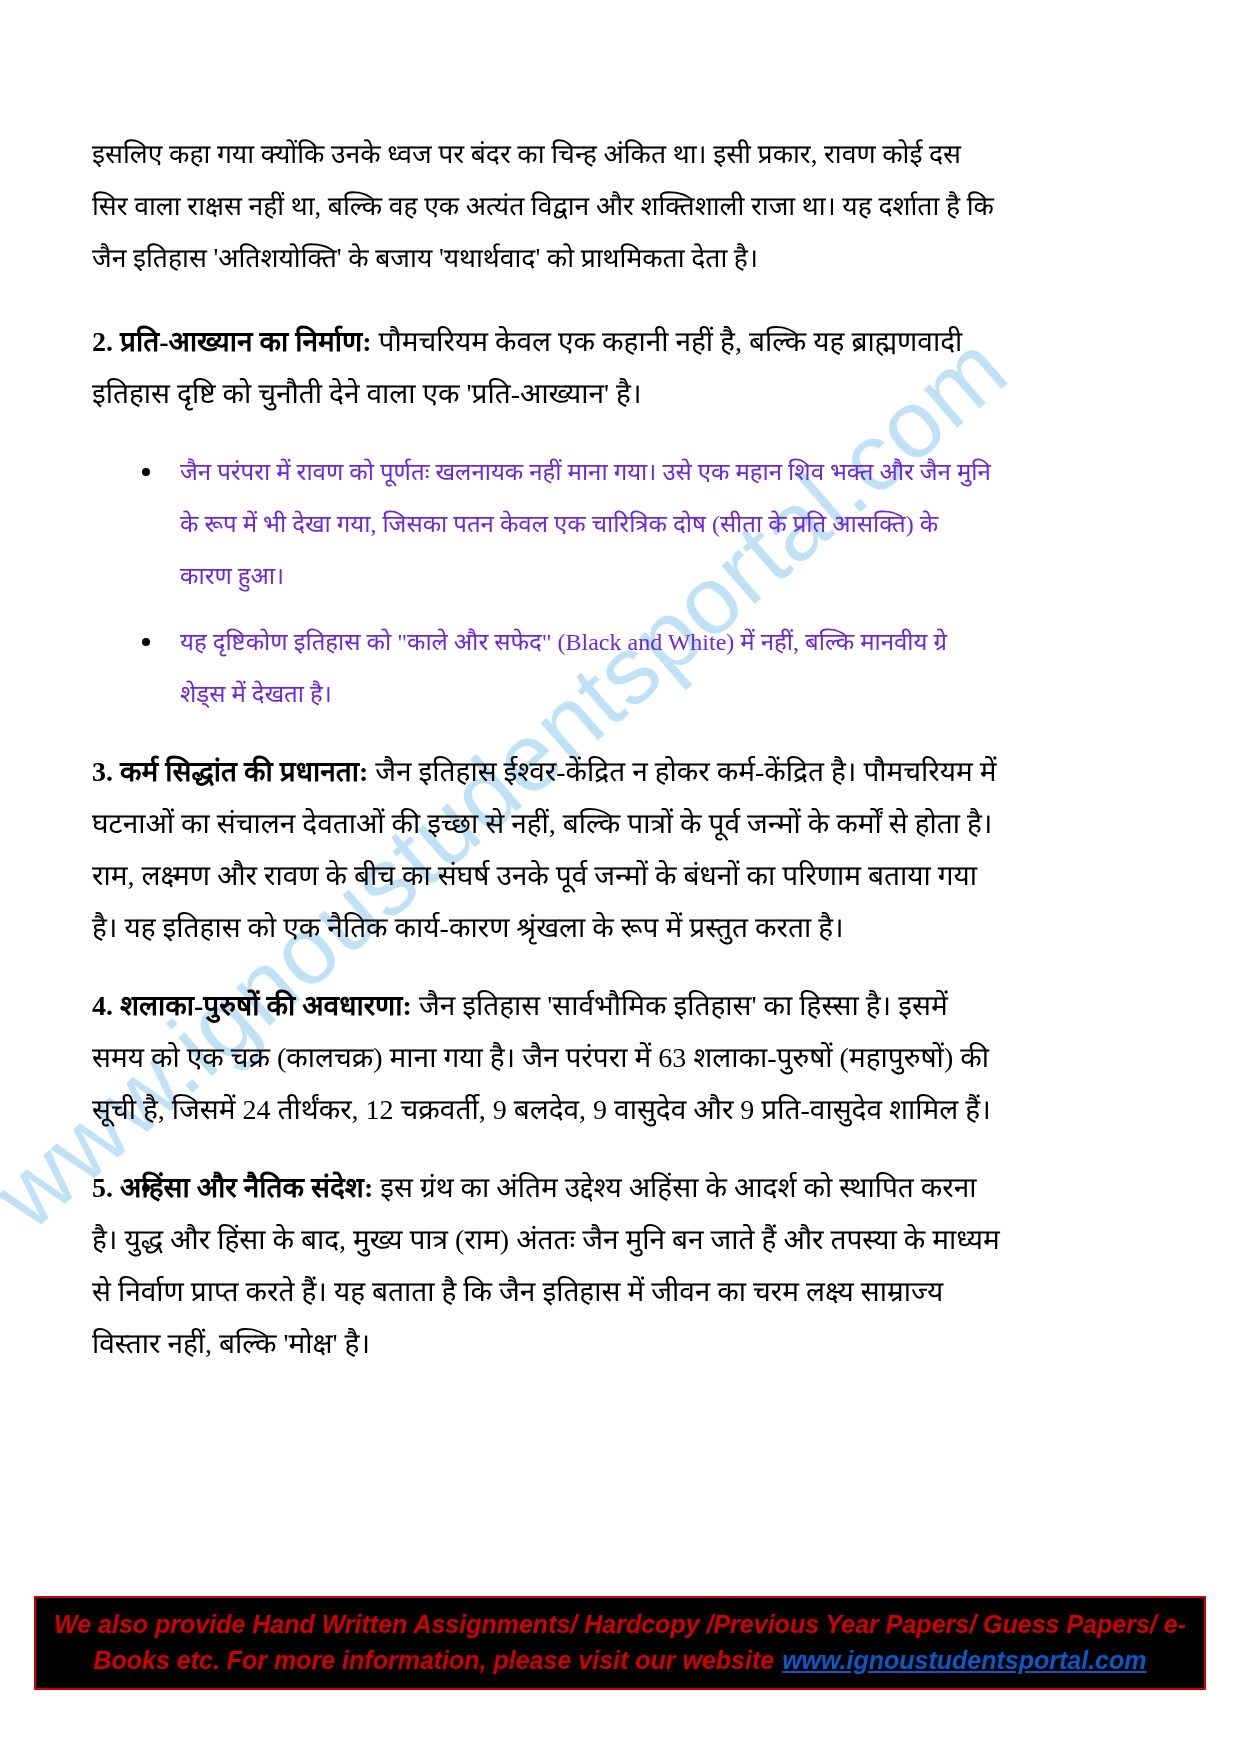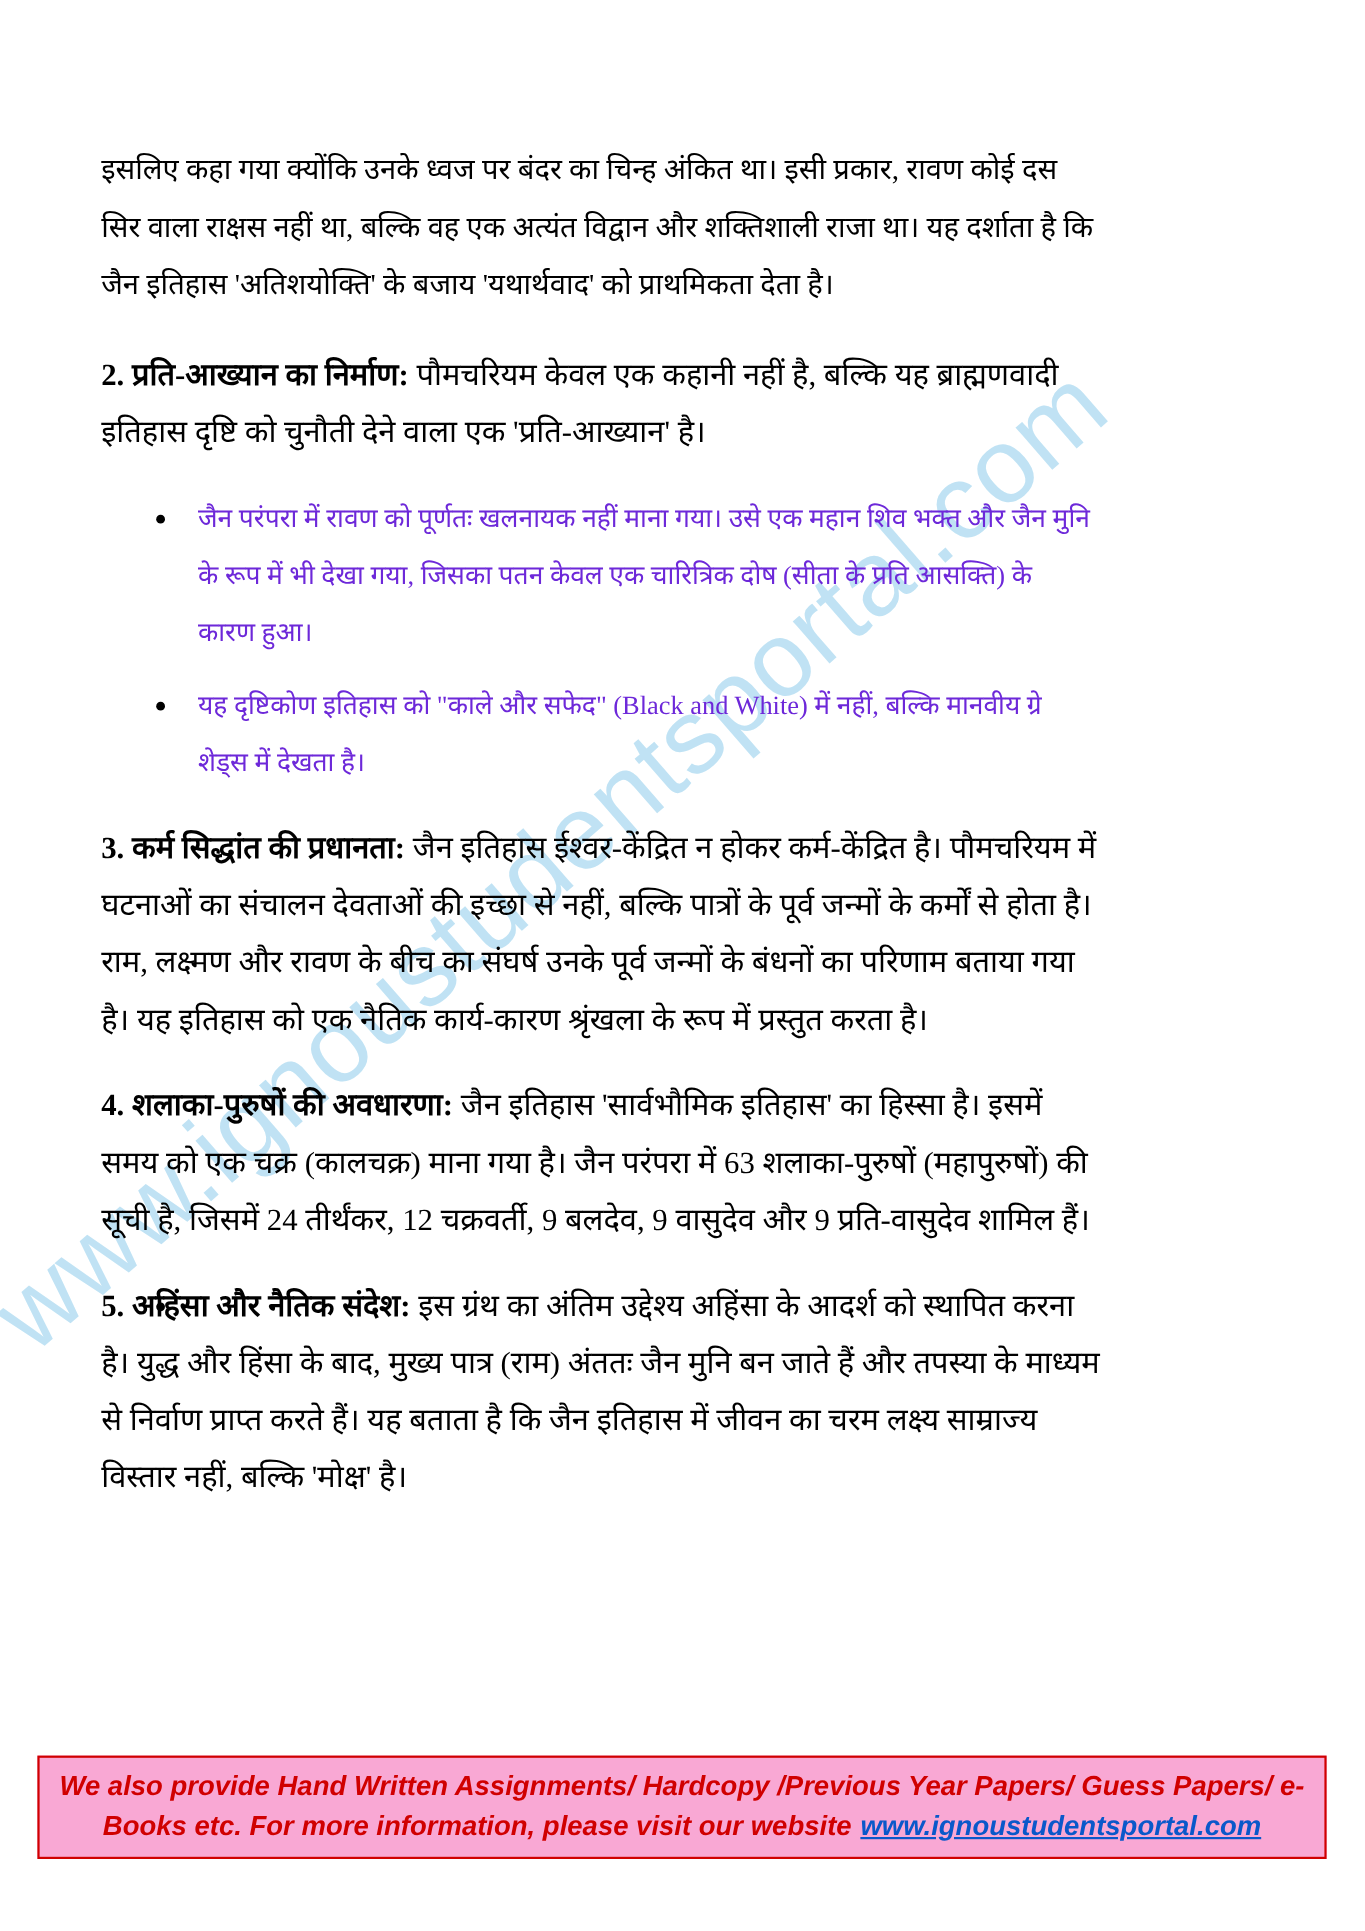--- a/index.html
+++ b/index.html
@@ -103,21 +103,21 @@
     border-radius: 50%;
     background: #000000;
   }
   
   .footer-banner {
     position: absolute;
     left: 34px;
     top: 1596px;
     width: 1172px;
     box-sizing: border-box;
-    background: #f9a8d4;
+    background: #000000;
     border: 2px solid #d00000;
     padding: 8px 14px 10px 14px;
     z-index: 20;
     text-align: center;
   }
   .footer-line {
     font-family: "Liberation Sans", sans-serif;
     font-style: italic;
     font-weight: bold;
     font-size: 25px;

